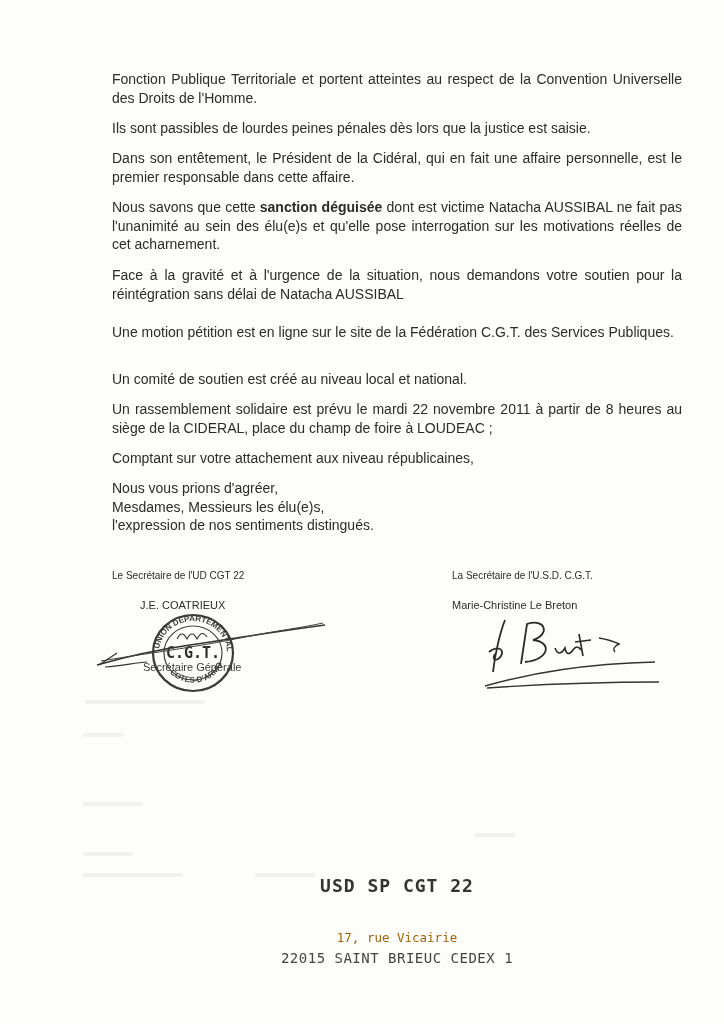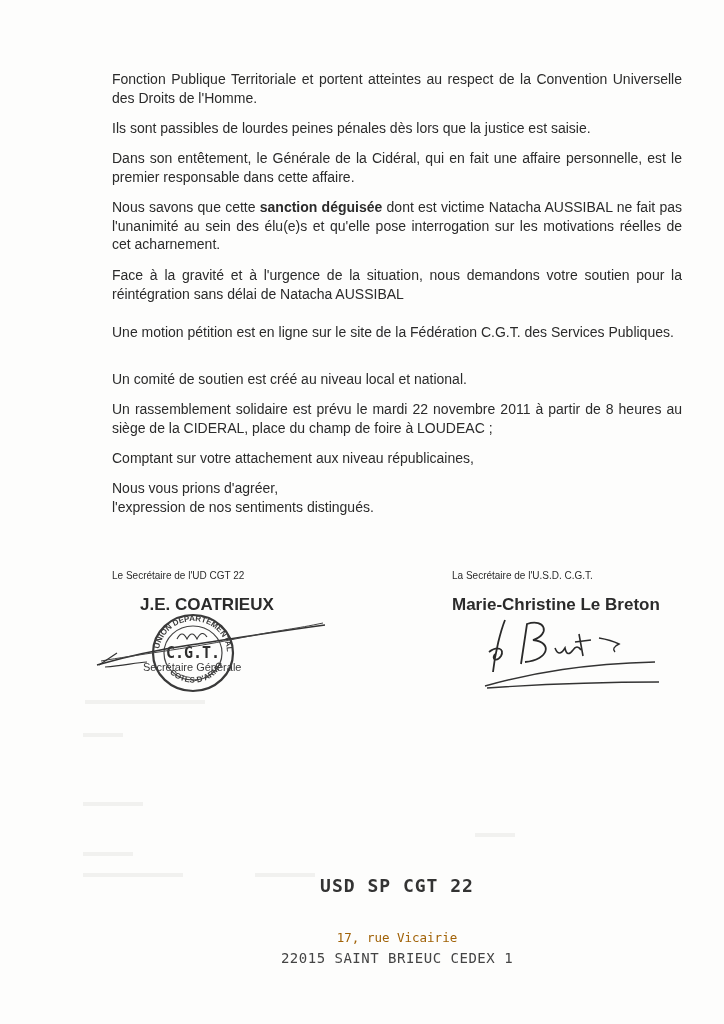--- a/index.html
+++ b/index.html
@@ -11,21 +11,21 @@
     position: relative;
   }
   .page { position: absolute; left: 0; top: 0; width: 724px; height: 1024px; margin-left: 35px; }
   .p {
     position: absolute; left: 77px; width: 570px;
     font-size: 14px; line-height: 18.5px; text-align: justify;
     margin: 0;
   }
   .p b { font-weight: bold; }
   .sig-label { position: absolute; font-size: 10px; line-height: 18px; }
-  .sig-name { position: absolute; font-size: 17px; line-height: 18px; font-weight: bold; }
+  .sig-name { position: absolute; font-size: 11px; line-height: 18px; }
   .footer { position: absolute; left: 0; width: 724px; text-align: center; }
   .footer .org {
     position: absolute; top: 875px; left: 0; width: 724px; text-align: center;
     font-family: "DejaVu Sans Mono", monospace; font-weight: bold; font-size: 18px;
     letter-spacing: 1px; color: #333;
   }
   .footer .street {
     position: absolute; top: 930px; left: 0; width: 724px; text-align: center;
     font-family: "DejaVu Sans Mono", monospace; font-size: 12.5px; color: #a16207;
   }
@@ -44,30 +44,31 @@
   <div class="ghost" style="top:700px;left:50px;width:120px;"></div>
   <div class="ghost" style="top:733px;left:48px;width:40px;"></div>
   <div class="ghost" style="top:802px;left:48px;width:60px;"></div>
   <div class="ghost" style="top:852px;left:48px;width:50px;"></div>
   <div class="ghost" style="top:873px;left:48px;width:100px;"></div>
   <div class="ghost" style="top:873px;left:220px;width:60px;"></div>
   <div class="ghost" style="top:833px;left:440px;width:40px;"></div>
 
   <p class="p" style="top:70px;">Fonction Publique Territoriale et portent atteintes au respect de la Convention Universelle des Droits de l'Homme.</p>
   <p class="p" style="top:119px;">Ils sont passibles de lourdes peines pénales dès lors que la justice est saisie.</p>
-  <p class="p" style="top:149px;">Dans son entêtement, le Générale de la Cidéral, qui en fait une affaire personnelle, est le premier responsable dans cette affaire.</p>
+  <p class="p" style="top:149px;">Dans son entêtement, le Président de la Cidéral, qui en fait une affaire personnelle, est le premier responsable dans cette affaire.</p>
   <p class="p" style="top:198px;"><span>Nous savons que cette </span><b>sanction déguisée</b><span> dont est victime Natacha AUSSIBAL ne fait pas l'unanimité au sein des élu(e)s et qu'elle pose interrogation sur les motivations réelles de cet acharnement.</span></p>
   <p class="p" style="top:266px;">Face à la gravité et à l'urgence de la situation, nous demandons votre soutien pour la réintégration sans délai de Natacha AUSSIBAL</p>
   <p class="p" style="top:323px;">Une motion pétition est en ligne sur le site de la Fédération C.G.T. des Services Publiques.</p>
   <p class="p" style="top:370px;">Un comité de soutien est créé au niveau local et national.</p>
   <p class="p" style="top:400px;">Un rassemblement solidaire est prévu le mardi 22 novembre 2011 à partir de 8 heures au siège de la CIDERAL, place du champ de foire à LOUDEAC ;</p>
   <p class="p" style="top:449px;">Comptant sur votre attachement aux niveau républicaines,</p>
 
   <div class="p" style="top:479px;text-align:left;">
     <div>Nous vous prions d'agréer,</div>
+    <div>Mesdames, Messieurs les élu(e)s,</div>
     <div>l'expression de nos sentiments distingués.</div>
   </div>
 
   <div class="sig-label" style="left:77px;top:567px;">Le Secrétaire de l'UD CGT 22</div>
   <div class="sig-name" style="left:105px;top:596px;">J.E. COATRIEUX</div>
 
   <svg class="graphic" width="240" height="100" viewBox="0 0 240 100" style="left:60px;top:605px;">
 
     <ellipse cx="98" cy="48" rx="40" ry="38" fill="none" stroke="#3a3a3a" stroke-width="2.2"></ellipse>
     <ellipse cx="98" cy="48" rx="29" ry="27" fill="none" stroke="#444" stroke-width="1.2"></ellipse>

